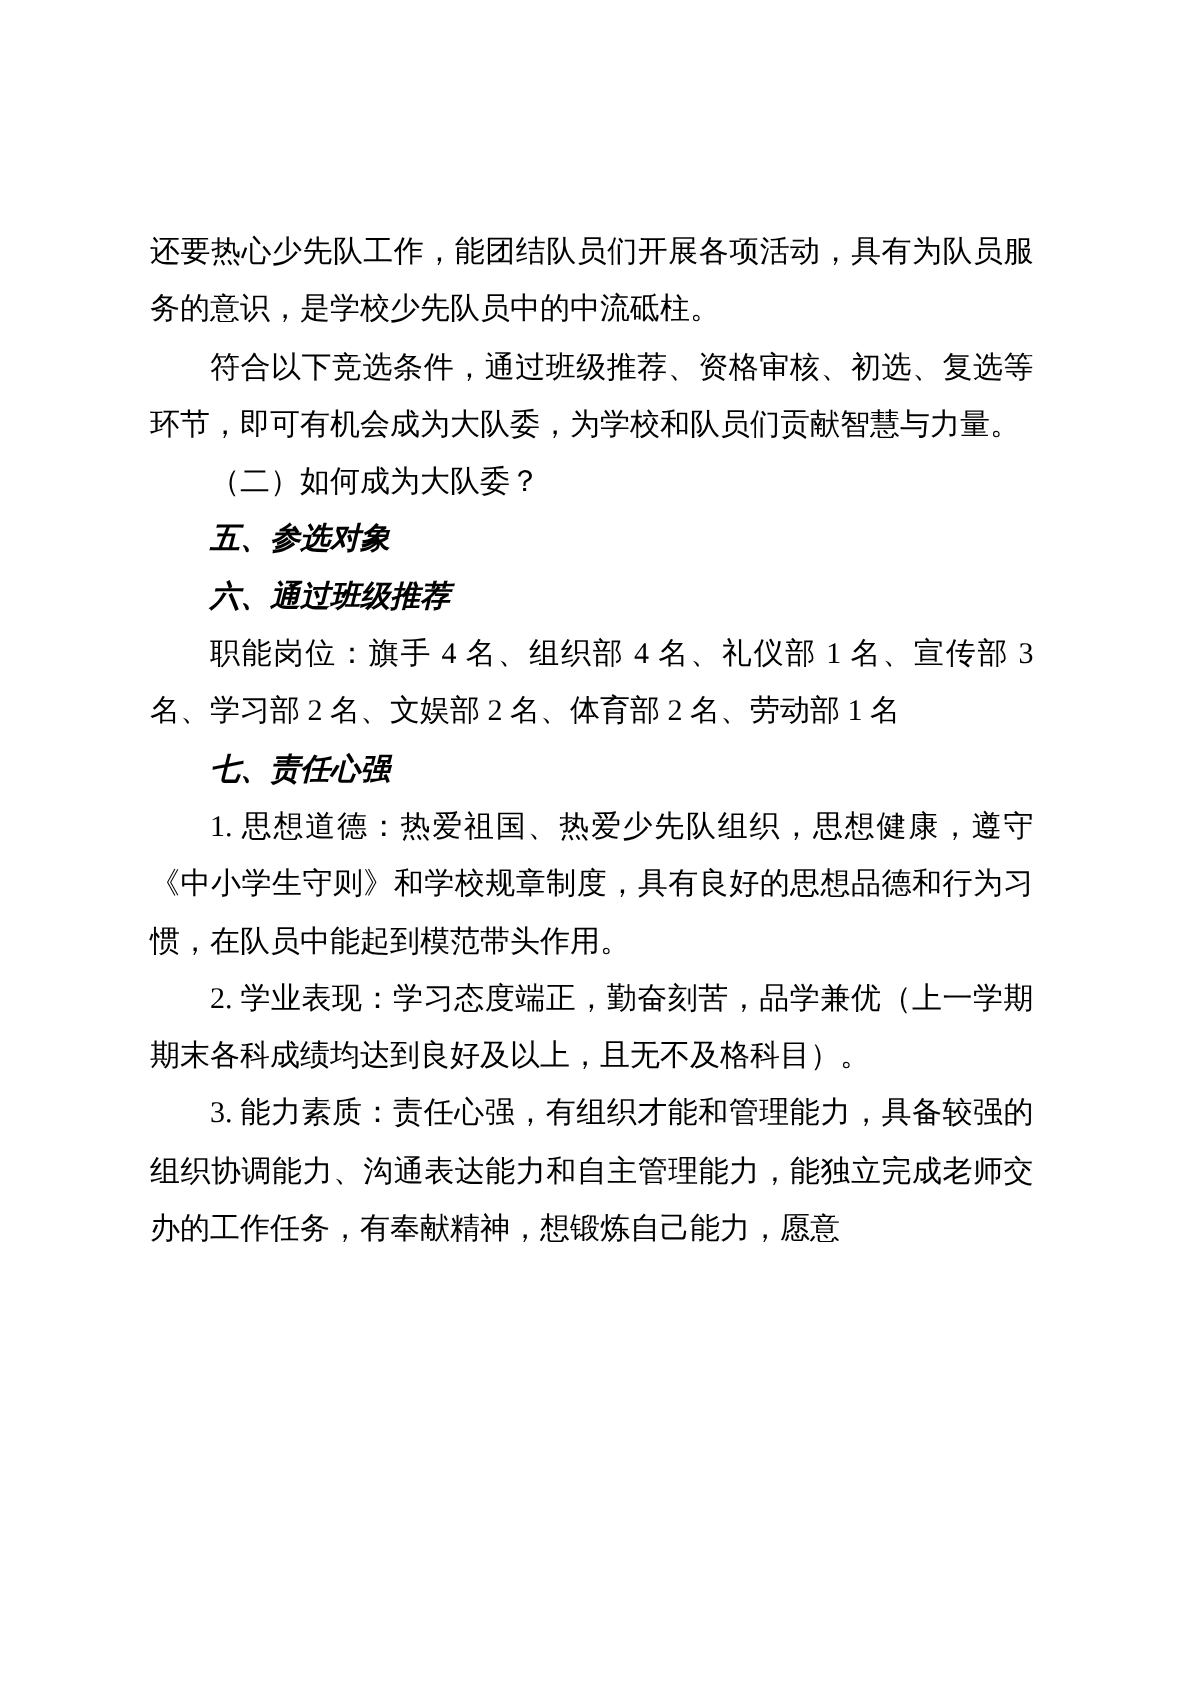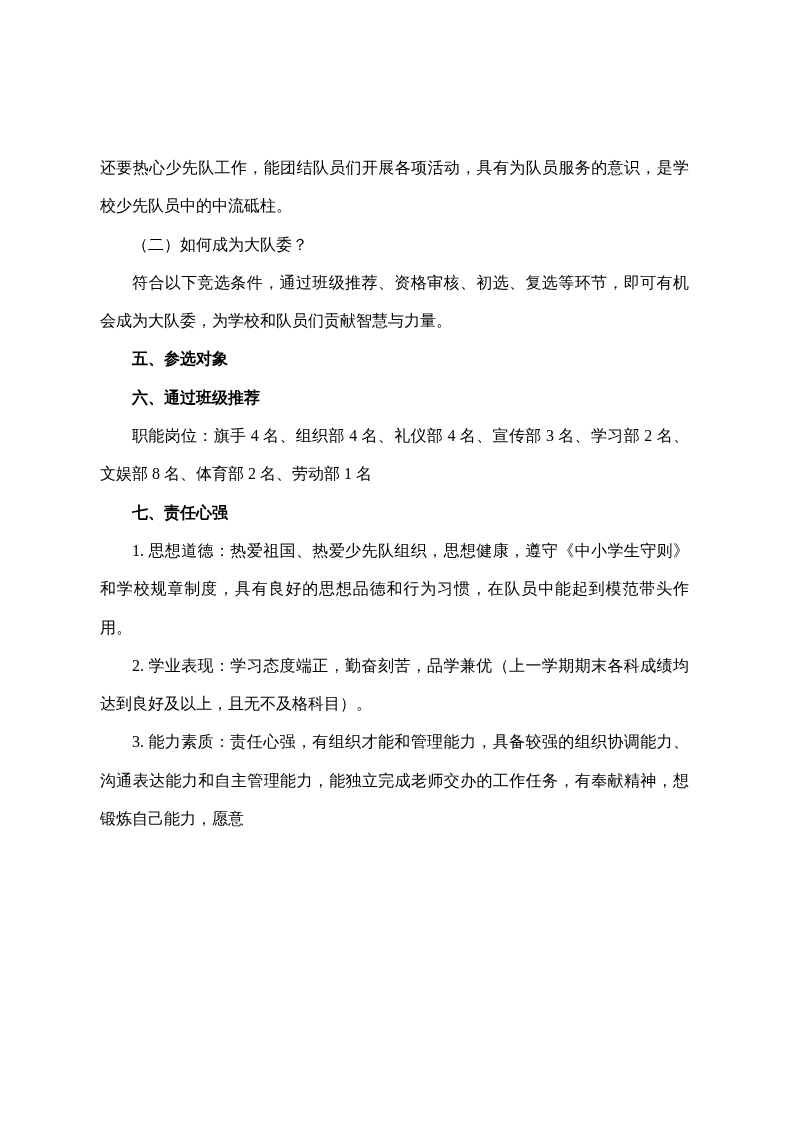--- a/index.html
+++ b/index.html
@@ -9,45 +9,46 @@
   }
   .doc-page {
     position: relative;
     width: 793px;
     height: 1122px;
     background: #ffffff;
     box-sizing: border-box;
     padding: 149px 104px 0 100px;
     overflow: hidden;
     font-family: "Liberation Serif", "DejaVu Serif", serif;
-    font-size: 16px;
+    font-size: 20px;
     line-height: 38.3px;
     color: #000000;
   }
   .doc-page p {
     margin: 0;
     text-align: justify;
     text-justify: inter-ideograph;
     word-break: break-all;
   }
   .doc-page p.indent {
     text-indent: 2em;
   }
   .doc-page p.heading {
     font-weight: bold;
     text-indent: 2em;
+    font-style: italic;
   }
 </style>
 </head>
 <body>
 
 <div class="doc-page">
   <p class="body">还要热心少先队工作，能团结队员们开展各项活动，具有为队员服务的意识，是学校少先队员中的中流砥柱。</p>
+  <p class="body indent">符合以下竞选条件，通过班级推荐、资格审核、初选、复选等环节，即可有机会成为大队委，为学校和队员们贡献智慧与力量。</p>
   <p class="body indent">（二）如何成为大队委？</p>
-  <p class="body indent">符合以下竞选条件，通过班级推荐、资格审核、初选、复选等环节，即可有机会成为大队委，为学校和队员们贡献智慧与力量。</p>
   <p class="heading">五、参选对象</p>
   <p class="heading">六、通过班级推荐</p>
-  <p class="body indent">职能岗位：旗手 4 名、组织部 4 名、礼仪部 4 名、宣传部 3 名、学习部 2 名、文娱部 8 名、体育部 2 名、劳动部 1 名</p>
+  <p class="body indent">职能岗位：旗手 4 名、组织部 4 名、礼仪部 1 名、宣传部 3 名、学习部 2 名、文娱部 2 名、体育部 2 名、劳动部 1 名</p>
   <p class="heading">七、责任心强</p>
   <p class="body indent">1. 思想道德：热爱祖国、热爱少先队组织，思想健康，遵守《中小学生守则》和学校规章制度，具有良好的思想品德和行为习惯，在队员中能起到模范带头作用。</p>
   <p class="body indent">2. 学业表现：学习态度端正，勤奋刻苦，品学兼优（上一学期期末各科成绩均达到良好及以上，且无不及格科目）。</p>
   <p class="body indent">3. 能力素质：责任心强，有组织才能和管理能力，具备较强的组织协调能力、沟通表达能力和自主管理能力，能独立完成老师交办的工作任务，有奉献精神，想锻炼自己能力，愿意</p>
 </div>
 
 </body></html>

